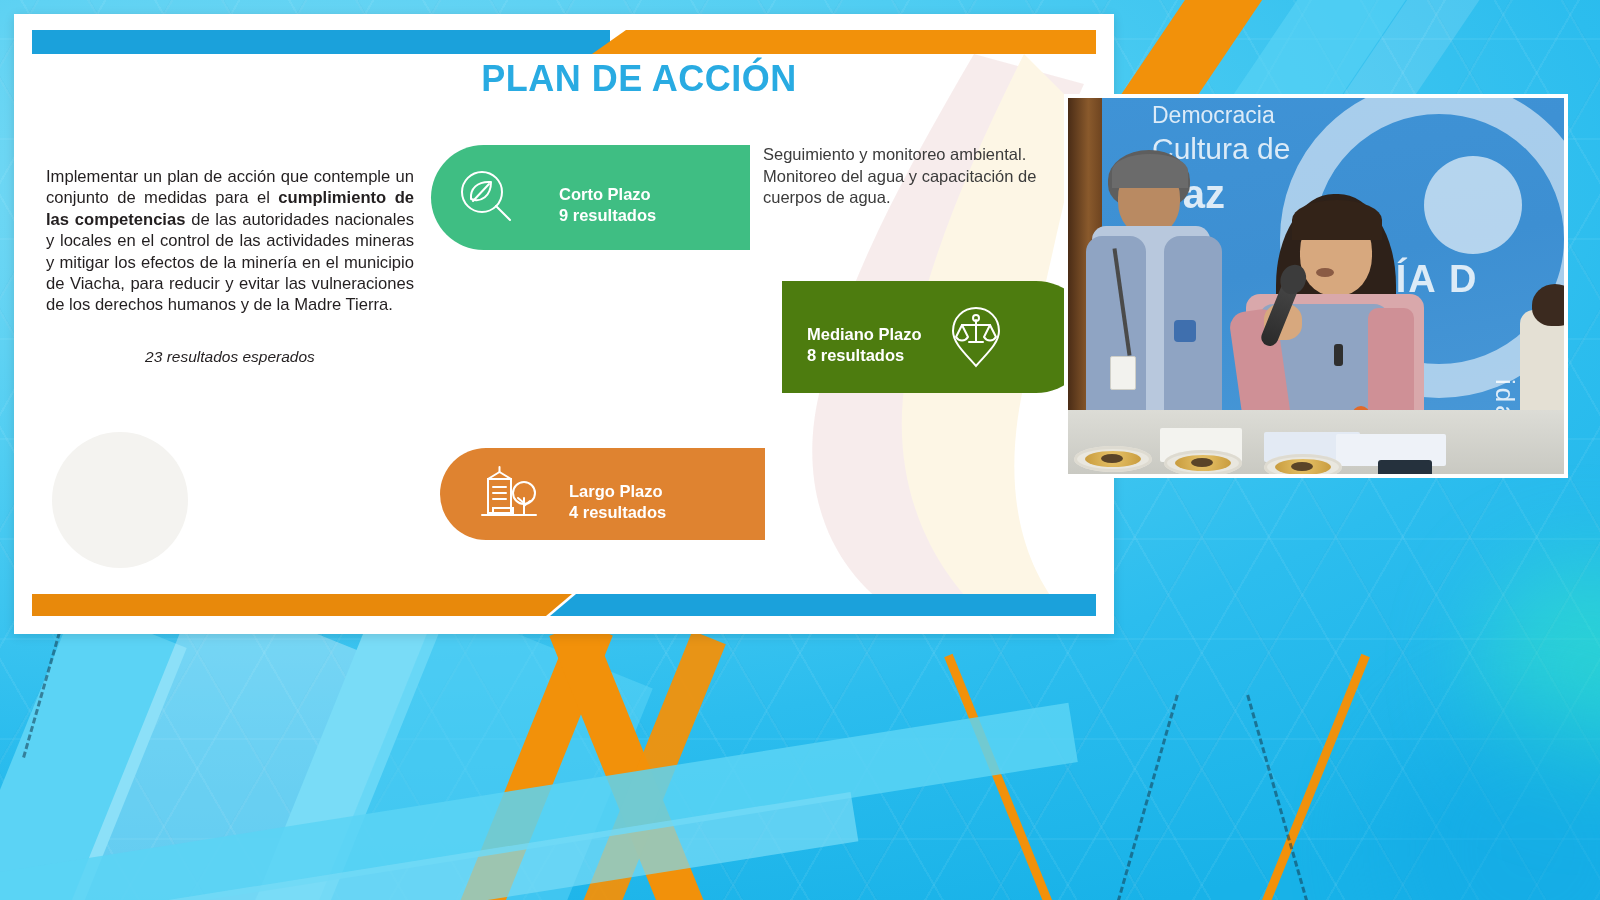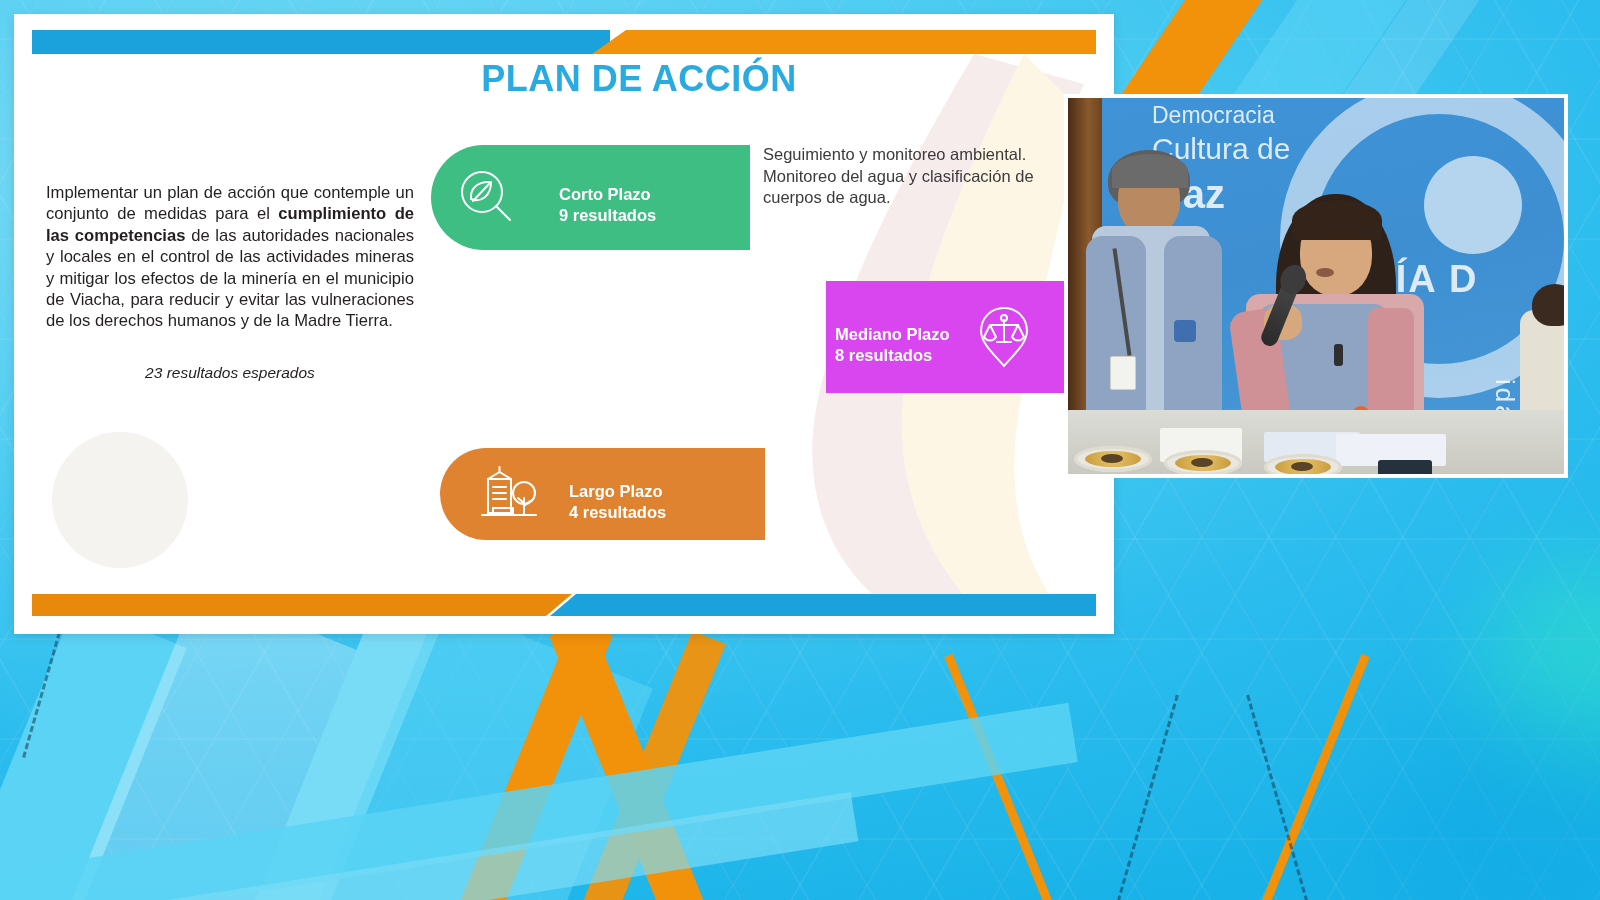--- a/index.html
+++ b/index.html
@@ -84,44 +84,44 @@
      white-space:nowrap;transform:scaleX(.95);}
   #logo .l2{font-size:5.4px;letter-spacing:1.35px;color:#333;margin-top:1px;white-space:nowrap;}
 
   
   #title{
     position:absolute;left:300px;top:44px;width:650px;text-align:center;
     color:#29ABE2;font-size:36px;font-weight:bold;letter-spacing:.5px;
   }
 
   
-  #leftcol{position:absolute;left:32px;top:168px;width:368px;}
+  #leftcol{position:absolute;left:32px;top:152px;width:368px;}
   #leftcol .body{
     font-size:16.6px;line-height:21.4px;color:#231f20;text-align:justify;
     text-justify:inter-word;
   }
   #leftcol .body b{font-weight:bold;}
   #leftcol .sub{
     margin-top:32px;text-align:center;font-size:15.5px;font-style:italic;color:#231f20;
   }
 
   
   .badge{position:absolute;display:flex;align-items:center;color:#fff;}
   .badge .txt{font-size:16.5px;font-weight:bold;line-height:21px;margin-top:15px;}
   .badge svg{display:block;}
 
   #badge-corto{
     left:417px;top:131px;width:297px;height:105px;background:#3FBE83;
     border-radius:53px 0 0 53px;
     padding-left:22px;gap:40px;
   }
   #badge-mediano{
-    left:812px;top:267px;width:285px;height:112px;background:#d946ef;
+    left:768px;top:267px;width:285px;height:112px;background:#4d7c0f;
     border-radius:0 56px 56px 0;
-    padding-left:9px;gap:24px;
+    padding-left:25px;gap:24px;
   }
   #badge-largo{
     left:426px;top:434px;width:287px;height:92px;background:#DF8330;
     border-radius:46px 0 0 46px;
     padding-left:38px;gap:29px;
   }
 
   
   .rtext{position:absolute;color:#3b3b3b;}
   #txt-corto{left:749px;top:130px;width:320px;font-size:16.5px;line-height:21.6px;}
@@ -250,21 +250,21 @@
       <line x1="43" y1="41" x2="57" y2="55" stroke="#ffffff" stroke-width="2" stroke-linecap="round"></line>
       <path d="M38 17 C24 16 17 24 18 34 C28 38 38 31 38 17 Z" fill="none" stroke="#ffffff" stroke-width="2" stroke-linejoin="round"></path>
       <line x1="20" y1="36" x2="36" y2="19" stroke="#ffffff" stroke-width="2" stroke-linecap="round"></line>
     </svg>
     <div class="txt">
       <div>Corto Plazo</div>
       <div>9 resultados</div>
     </div>
   </div>
 
-  <div class="rtext" id="txt-corto">Seguimiento y monitoreo ambiental. Monitoreo del agua y clasificación de cuerpos de agua.</div>
+  <div class="rtext" id="txt-corto">Seguimiento y monitoreo ambiental. Monitoreo del agua y capacitación de cuerpos de agua.</div>
 
   <div class="badge" id="badge-mediano">
     <div class="txt">
       <div>Mediano Plazo</div>
       <div>8 resultados</div>
     </div>
     <svg width="60" height="66" viewBox="0 0 60 66">
       <path d="M30 4 C17 4 7 14 7 27 C7 40 22 52 30 62 C38 52 53 40 53 27 C53 14 43 4 30 4 Z" fill="none" stroke="#ffffff" stroke-width="2"></path>
       <line x1="30" y1="16" x2="30" y2="38" stroke="#ffffff" stroke-width="2" stroke-linecap="round"></line>
       <line x1="16" y1="21" x2="44" y2="21" stroke="#ffffff" stroke-width="2" stroke-linecap="round"></line>

